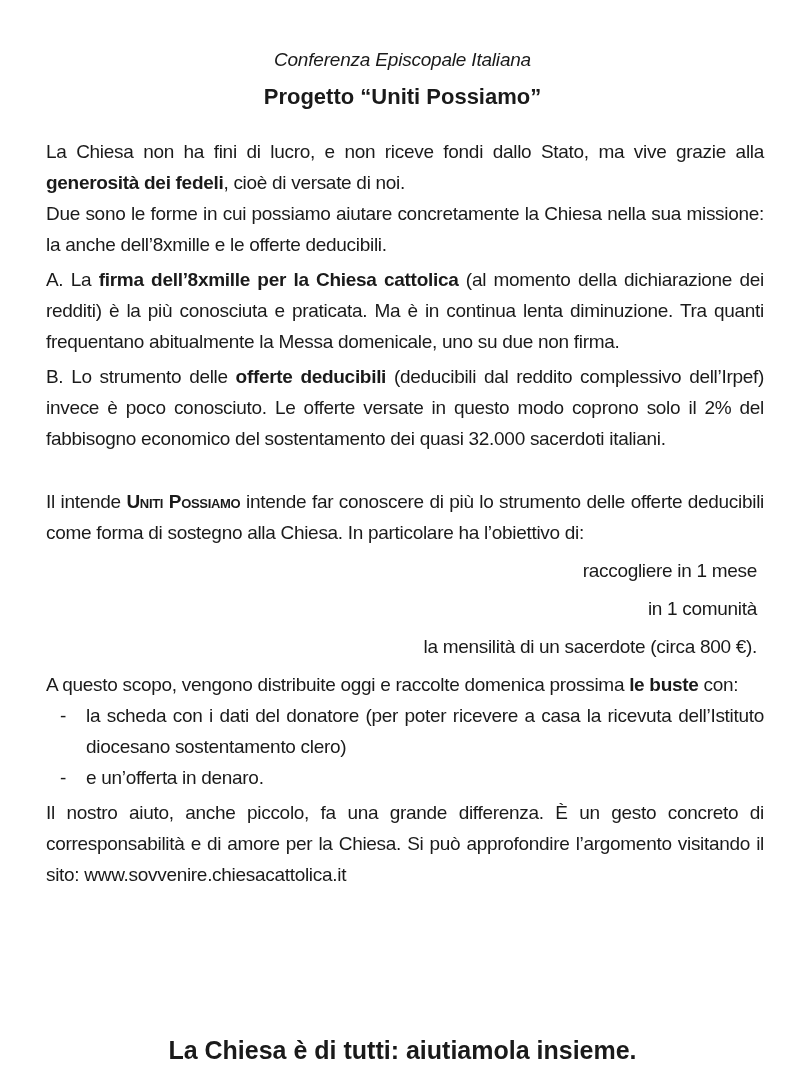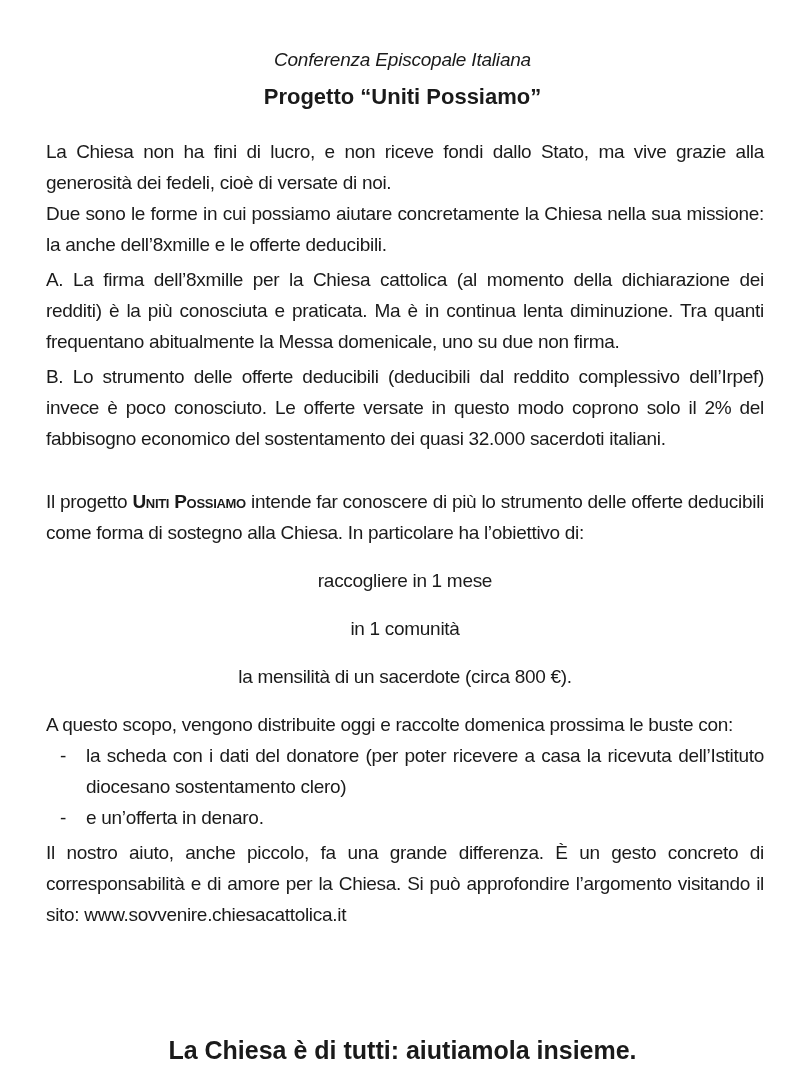--- a/index.html
+++ b/index.html
@@ -17,48 +17,48 @@
     position: absolute; left: 0; right: 0; top: 84px;
     text-align: center; font-weight: bold; font-size: 22px;
   }
   .body {
     position: absolute; left: 46px; width: 718px; top: 136px;
     font-size: 19px; line-height: 31px; letter-spacing: -0.3px;
   }
   .para { margin: 0; text-align: justify; }
   .para.gap-sm { margin-top: 4px; }
   .para.gap-lg { margin-top: 32px; }
-  .center { text-align: center; margin: 17px; }
+  .center { text-align: right; margin: 7px; }
   .list { margin: 0; padding: 0; list-style: none; }
   .list li { position: relative; padding-left: 40px; }
   .list li .dash { position: absolute; left: 14px; top: 0; }
   .smallcaps { font-variant: small-caps; font-weight: bold; }
   .footer {
     position: absolute; left: 0; right: 0; top: 1036px;
     text-align: center; font-weight: bold; font-size: 25px;
   }
-  b { font-weight: normal; }
+  b { font-weight: bold; }
   .last-line { text-align-last: left; }
 </style>
 </head>
 <body>
 
 <div class="page">
   <div class="header-sub">Conferenza Episcopale Italiana</div>
   <div class="header-title">Progetto “Uniti Possiamo”</div>
 
   <div class="body">
     <p class="para"><span>La Chiesa non ha fini di lucro, e non riceve fondi dallo Stato, ma vive grazie alla </span><b>generosità dei fedeli</b><span>, cioè di versate di noi.</span></p>
     <p class="para">Due sono le forme in cui possiamo aiutare concretamente la Chiesa nella sua missione: la anche dell’8xmille e le offerte deducibili.</p>
 
     <p class="para gap-sm"><span>A. La </span><b>firma dell’8xmille per la Chiesa cattolica</b><span> (al momento della dichiarazione dei redditi) è la più conosciuta e praticata. Ma è in continua lenta diminuzione. Tra quanti frequentano abitualmente la Messa domenicale, uno su due non firma.</span></p>
 
     <p class="para gap-sm"><span>B. Lo strumento delle </span><b>offerte deducibili</b><span> (deducibili dal reddito complessivo dell’Irpef) invece è poco conosciuto. Le offerte versate in questo modo coprono solo il 2% del fabbisogno economico del sostentamento dei quasi 32.000 sacerdoti italiani.</span></p>
 
-    <p class="para gap-lg"><span>Il progetto </span><span class="smallcaps">Uniti Possiamo</span><span> intende far conoscere di più lo strumento delle offerte deducibili come forma di sostegno alla Chiesa. In particolare ha l’obiettivo di:</span></p>
+    <p class="para gap-lg"><span>Il intende </span><span class="smallcaps">Uniti Possiamo</span><span> intende far conoscere di più lo strumento delle offerte deducibili come forma di sostegno alla Chiesa. In particolare ha l’obiettivo di:</span></p>
 
     <div>
       <p class="center">raccogliere in 1 mese</p>
       <p class="center">in 1 comunità</p>
       <p class="center">la mensilità di un sacerdote (circa 800 €).</p>
     </div>
 
     <p class="para gap-sm"><span>A questo scopo, vengono distribuite oggi e raccolte domenica prossima </span><b>le buste</b><span> con:</span></p>
     <ul class="list">
       <li class="para"><span class="dash">-</span><span>la scheda con i dati del donatore (per poter ricevere a casa la ricevuta dell’Istituto diocesano sostentamento clero)</span></li>

